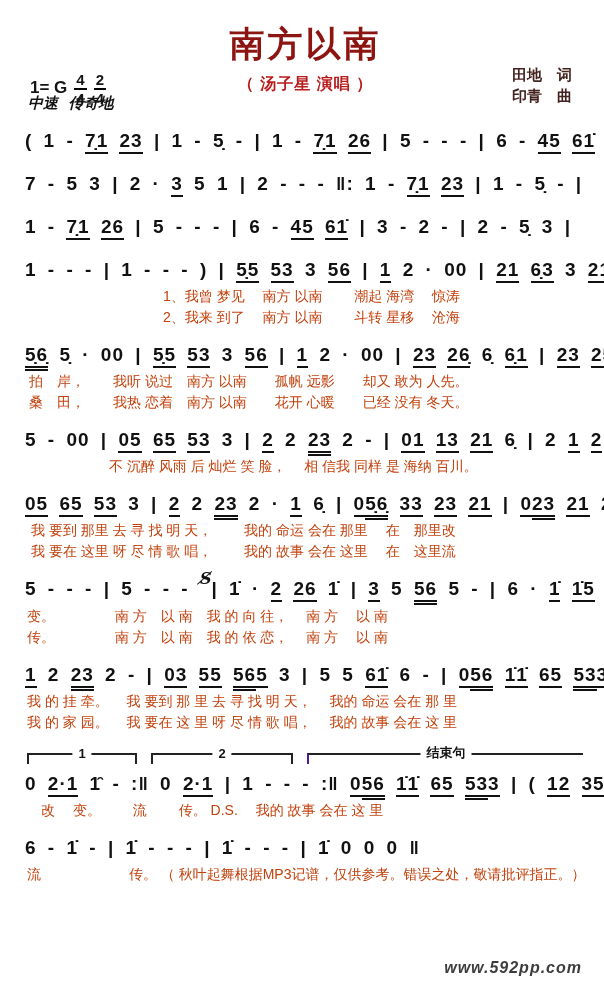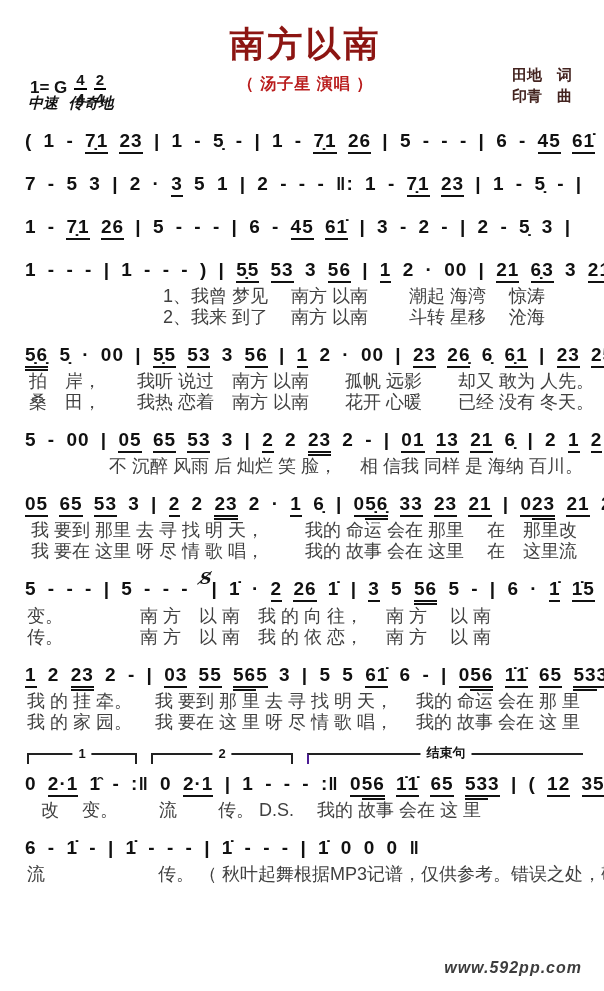--- a/index.html
+++ b/index.html
@@ -60,24 +60,24 @@
     letter-spacing:1px;
     word-spacing:5px;
     white-space:pre;
     color:#111;
   }
   .notation .u1{border-bottom:2px solid #111;padding-bottom:1px;}
   .notation .u2{border-bottom:5px double #111;padding-bottom:1px;margin-top:39px;}
   .notation .seg{position:relative;top:-11px;font-size:16px;font-style:italic;
                  font-family:"DejaVu Serif", serif;letter-spacing:0;}
   .lyr{
-    font-size:18px;
+    font-size:14px;
     line-height:21px;
     white-space:pre;
-    color:#404040;
+    color:#c2410c;
   }
   
   .bracket-row{position:relative;height:24px;}
   .br{
     position:absolute;top:10px;height:11px;
     border-top:2px solid #222;
     box-sizing:border-box;
   }
   .br.closed{border-left:2px solid #222;border-right:2px solid #222;}
   .br.open{border-left:2px solid #4c1d95;}

